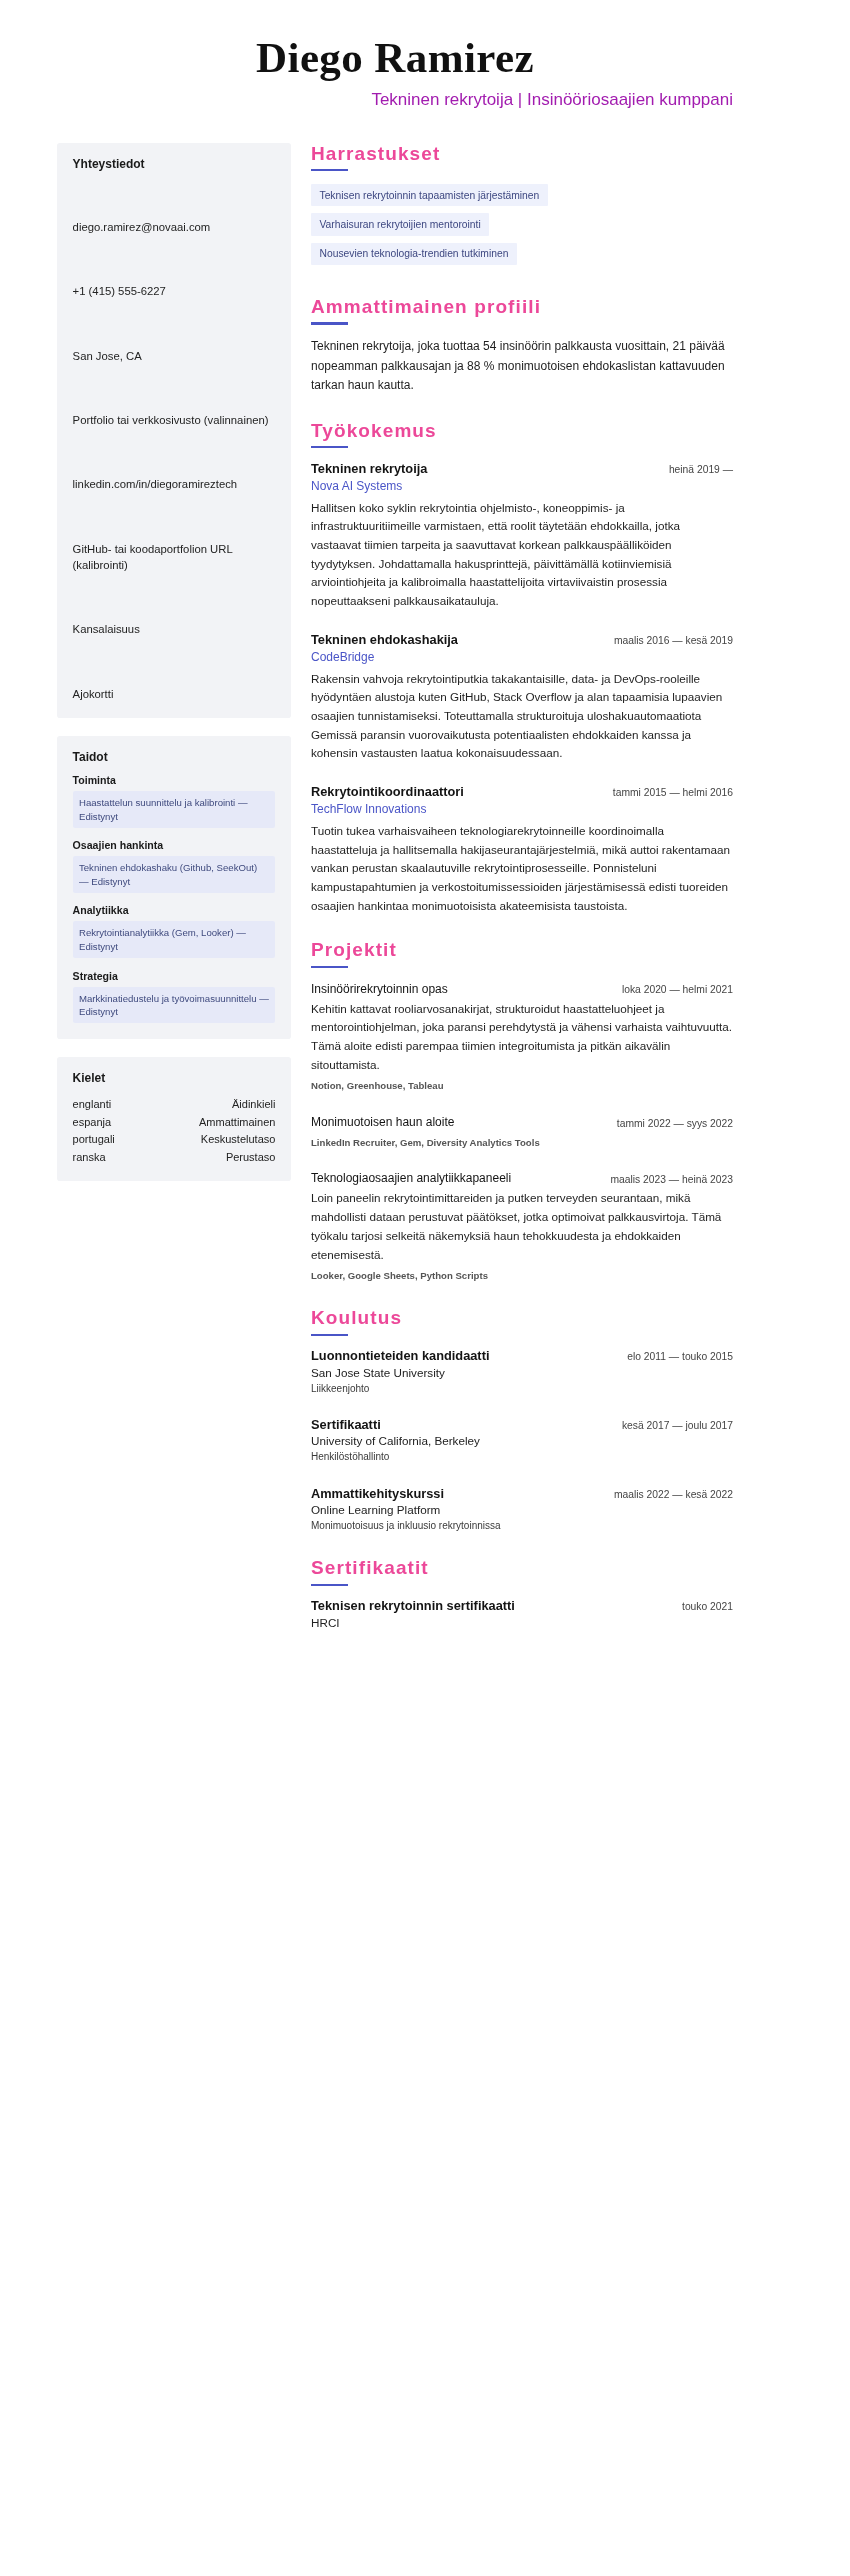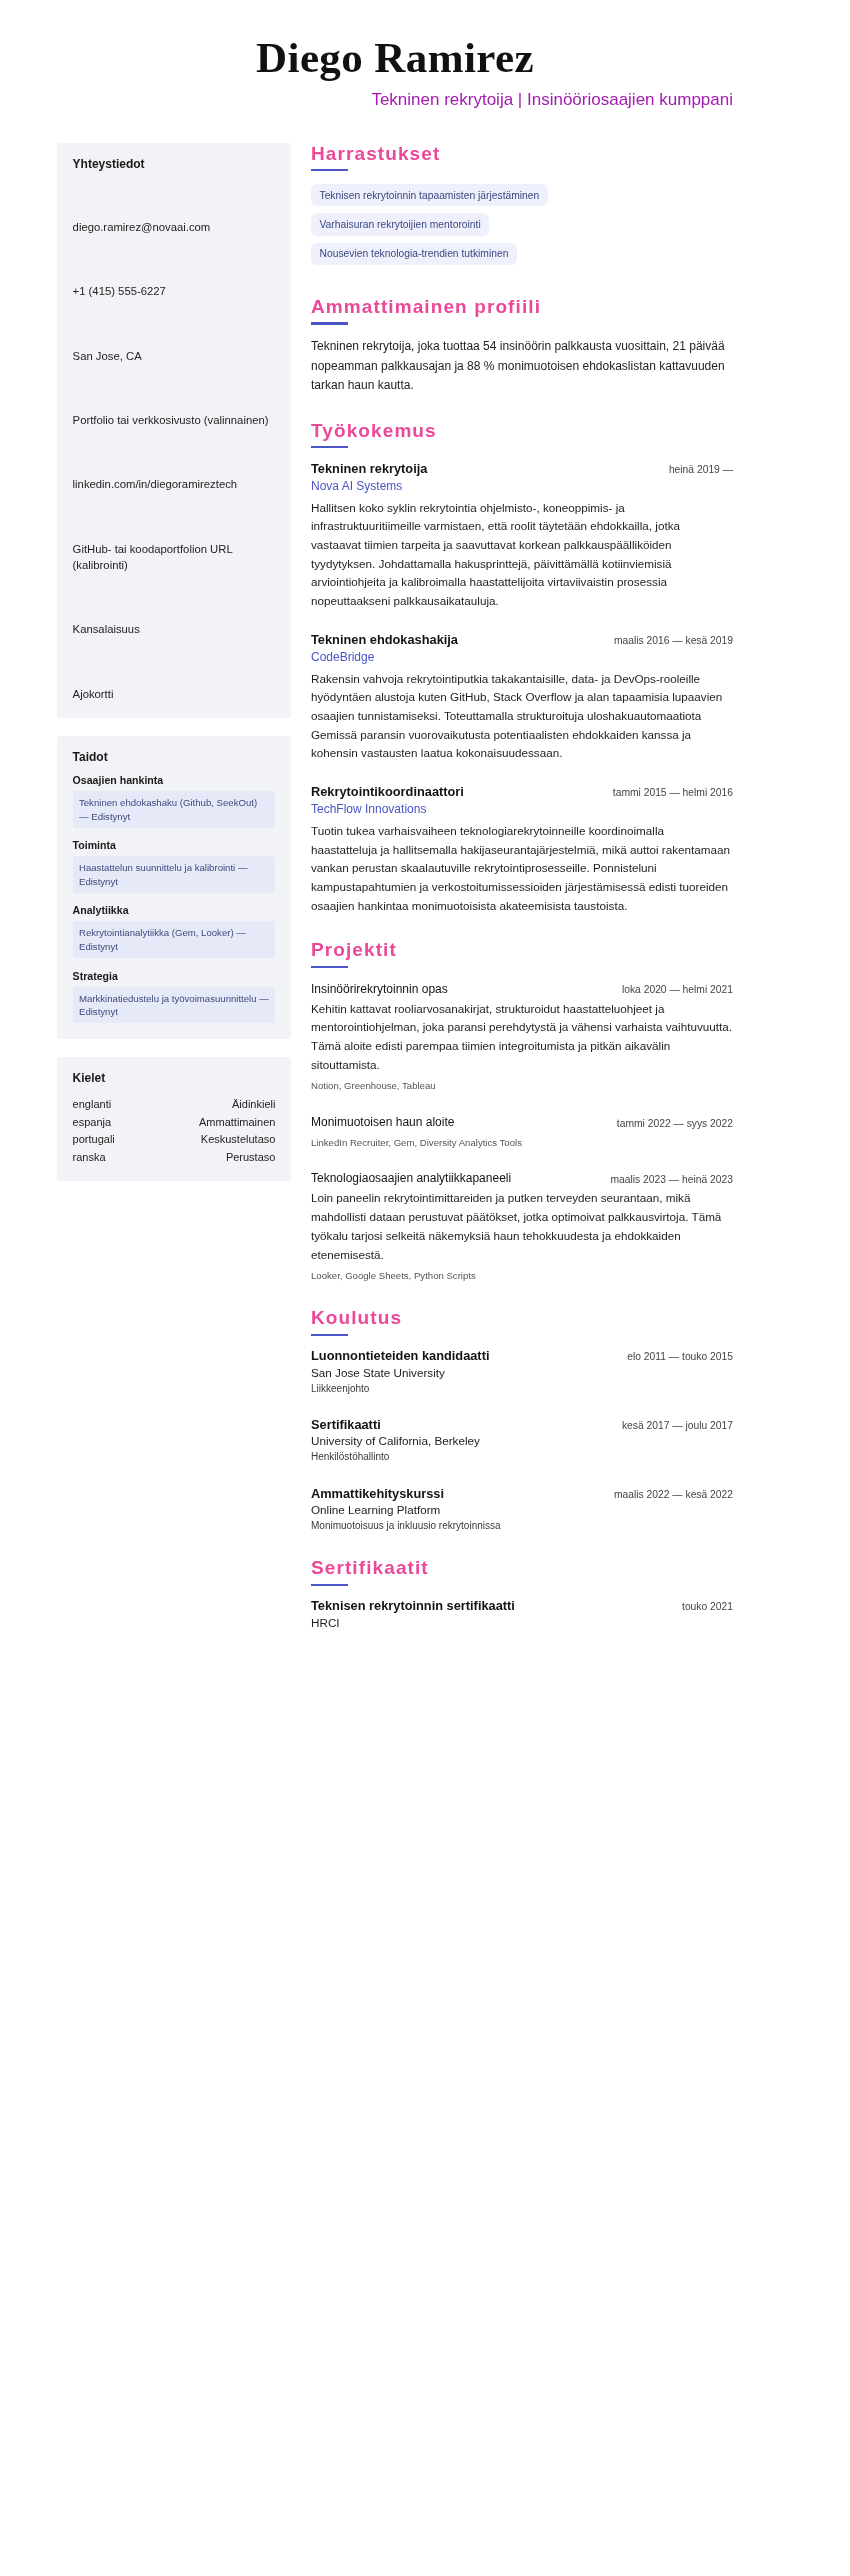--- a/index.html
+++ b/index.html
@@ -120,21 +120,21 @@
     background: #4a55c7;
     margin-bottom: 12.8px;
   }
 
   .interest-chips { }
   .interest-chip {
     display: inline-block;
     background: #eef1fc;
     color: #3d4780;
     font-size: 10.3px;
-    border-radius: 6px;
+    border-radius: 1px;
     padding: 5.7px 8.5px;
     margin: 0 5.7px 7px 0;
   }
 
   .summary-text {
     font-size: 12px;
     line-height: 1.62;
     color: #1f1f1f;
   }
 
@@ -177,20 +177,21 @@
     font-size: 11.7px;
     line-height: 1.6;
     color: #1f1f1f;
     margin-top: 2.8px;
   }
   .entry-meta {
     font-size: 9.6px;
     color: #555555;
     margin-top: 5px;
     line-height: 1.45;
+    font-weight: bold;
   }
   .entry-sub {
     font-size: 10px;
     color: #3a3a3a;
     margin-top: 2.8px;
     line-height: 1.45;
   }
   .proj-head {
     display: flex;
     justify-content: space-between;
@@ -227,26 +228,26 @@
         <div class="contact-line">linkedin.com/in/diegoramireztech</div>
         <div class="contact-line">GitHub- tai koodaportfolion URL (kalibrointi)</div>
         <div class="contact-line">Kansalaisuus</div>
         <div class="contact-line">Ajokortti</div>
       </div>
 
       <div class="panel">
         <div class="panel-title">Taidot</div>
 
         <div class="skill-group">
+          <div class="skill-group-title">Toiminta</div>
+          <div class="skill-chip">Haastattelun suunnittelu ja kalibrointi — Edistynyt</div>
+        </div>
+        <div class="skill-group">
           <div class="skill-group-title">Osaajien hankinta</div>
           <div class="skill-chip">Tekninen ehdokashaku (Github, SeekOut) — Edistynyt</div>
-        </div>
-        <div class="skill-group">
-          <div class="skill-group-title">Toiminta</div>
-          <div class="skill-chip">Haastattelun suunnittelu ja kalibrointi — Edistynyt</div>
         </div>
         <div class="skill-group">
           <div class="skill-group-title">Analytiikka</div>
           <div class="skill-chip">Rekrytointianalytiikka (Gem, Looker) — Edistynyt</div>
         </div>
         <div class="skill-group">
           <div class="skill-group-title">Strategia</div>
           <div class="skill-chip">Markkinatiedustelu ja työvoimasuunnittelu — Edistynyt</div>
         </div>
       </div>

